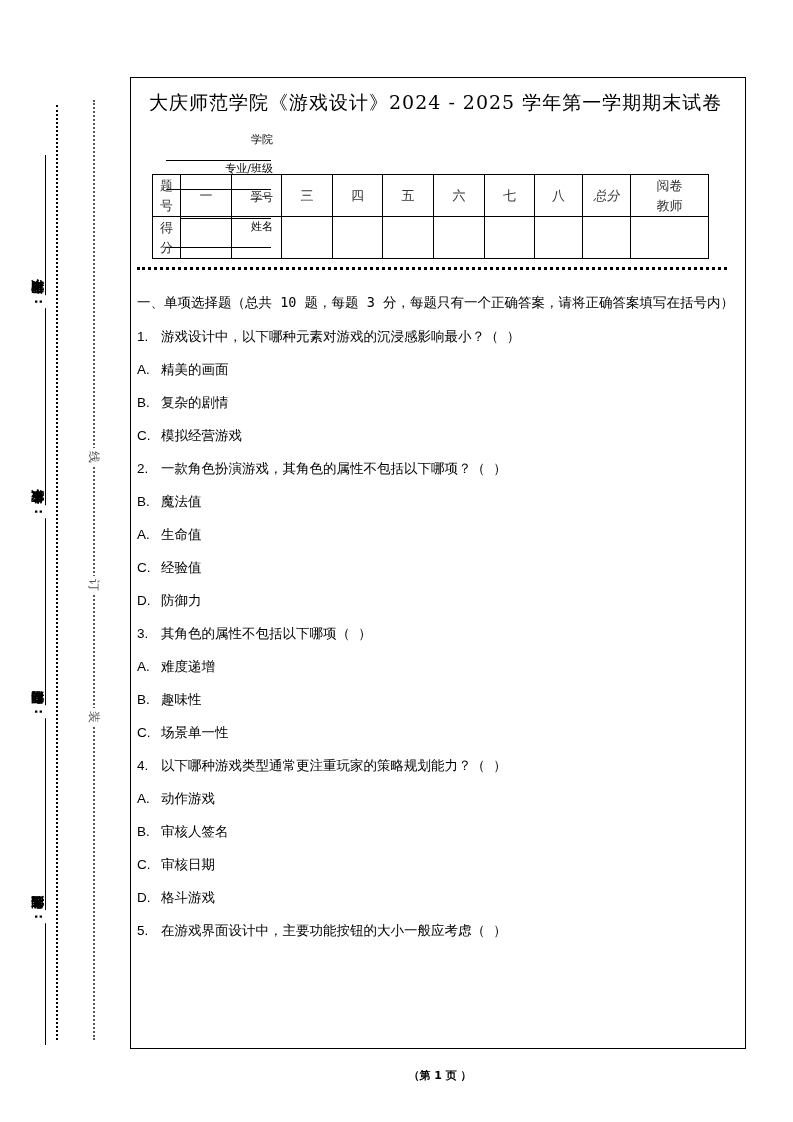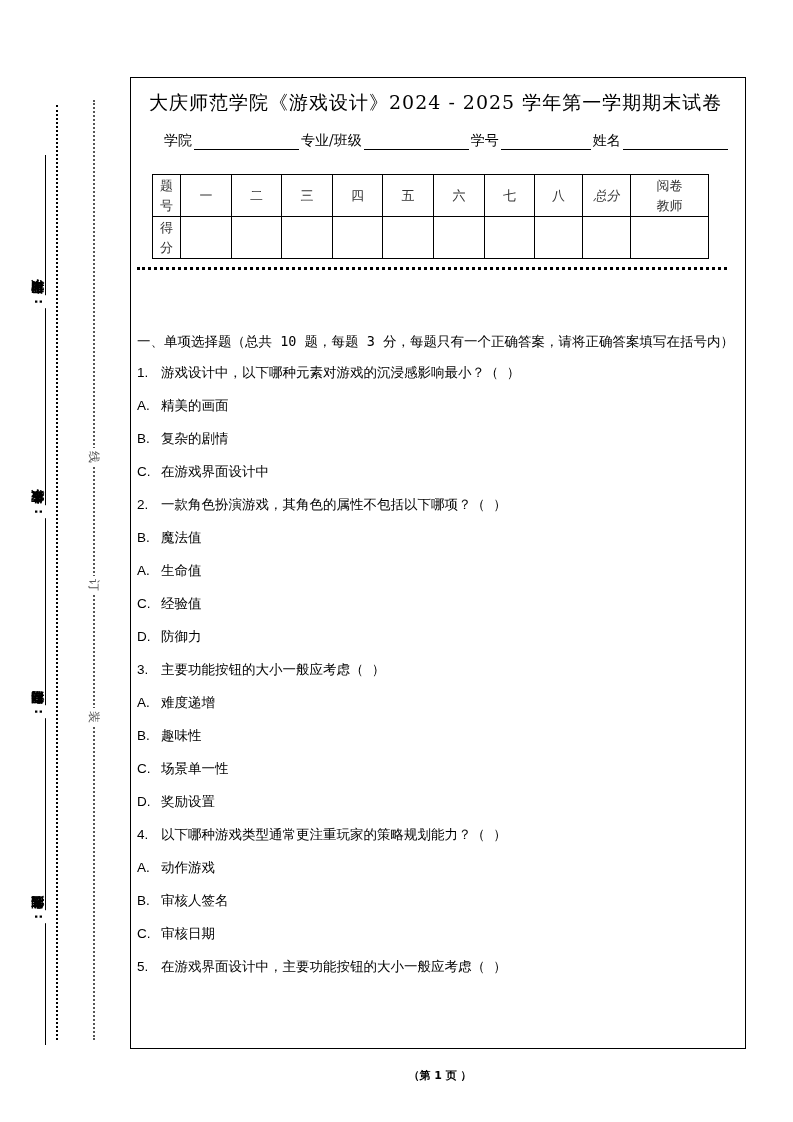--- a/index.html
+++ b/index.html
@@ -9,33 +9,33 @@
   
   .margin-line-solid { position: absolute; left: 45px; width: 1px; background: #000; }
   .margin-dots-inner { position: absolute; left: 56px; top: 105px; height: 935px; width: 0; border-left: 2px dotted #000; }
   .margin-dots-outer { position: absolute; left: 93px; top: 100px; height: 940px; width: 0; border-left: 2px dotted #555; }
   .vlabel { position: absolute; left: 26px; width: 24px; font-family: "DejaVu Sans", "Liberation Sans", sans-serif; font-weight: bold; font-size: 13px; writing-mode: vertical-rl; transform: rotate(180deg); background: #fff; padding: 4px 0; text-align: center; line-height: 24px; }
   .bind-char { position: absolute; left: 85px; width: 18px; font-size: 12px; color: #555; background: #fff; text-align: center; transform: rotate(90deg); line-height: 18px; }
 
   
   .frame { position: absolute; left: 130px; top: 77px; width: 616px; height: 972px; border: 1.3px solid #000; }
   .title { position: absolute; left: 18px; top: 12px; width: 590px; font-size: 19px; letter-spacing: 1px; white-space: nowrap; }
-  .info-row { position: absolute; left: 33px; top: 54px; font-size: 14px; display: flex; align-items: flex-end; white-space: nowrap; }
+  .info-row { position: absolute; left: 33px; top: 54px; font-size: 11px; display: flex; align-items: flex-end; white-space: nowrap; flex-direction: column; }
   .info-row .blank { display: inline-block; border-bottom: 1px solid #000; height: 14px; margin: 0 2px; }
 
   table.score { position: absolute; left: 21px; top: 96px; border-collapse: collapse; font-size: 13px; }
   table.score td { border: 1px solid #000; text-align: center; vertical-align: middle; color: #333; padding: 0; }
   table.score tr { height: 42px; }
   .stack { line-height: 20px; }
 
   .dotted-sep { position: absolute; left: 6px; top: 189px; width: 590px; height: 0; border-top: 3px dotted #000; }
 
   .content { position: absolute; left: 6px; top: 212px; width: 606px; font-family: "DejaVu Sans Mono", "Liberation Mono", monospace; font-size: 13.5px; }
-  .section-head { line-height: 24px; margin-bottom: 8px; margin-top: 39px; }
-  .line { height: 33px; line-height: 23px; white-space: nowrap; }
+  .section-head { line-height: 24px; margin-bottom: 8px; }
+  .line { height: 33px; line-height: 28px; white-space: nowrap; }
   .line .lbl { display: inline-block; width: 24px; font-family: "Liberation Sans", sans-serif; }
 
   .footer { position: absolute; left: 0; top: 1068px; width: 880px; text-align: center; font-family: "DejaVu Sans", sans-serif; font-weight: bold; font-size: 11px; }
 </style>
 </head>
 <body>
 
 <div class="margin-line-solid" style="top:155px;height:890px;"></div>
 <div class="margin-dots-inner"></div>
 <div class="margin-dots-outer"></div>
@@ -110,36 +110,36 @@
     </table>
 
   <div class="dotted-sep"></div>
 
   <div class="content">
     <div class="section-head">一、单项选择题（总共 10 题，每题 3 分，每题只有一个正确答案，请将正确答案填写在括号内）</div>
 
     <div class="line"><span class="lbl">1.</span><span>游戏设计中，以下哪种元素对游戏的沉浸感影响最小？（   ）</span></div>
     <div class="line"><span class="lbl">A.</span><span>精美的画面</span></div>
     <div class="line"><span class="lbl">B.</span><span>复杂的剧情</span></div>
-    <div class="line"><span class="lbl">C.</span><span>在游戏界面设计中</span></div>
+    <div class="line"><span class="lbl">C.</span><span>模拟经营游戏</span></div>
 
     <div class="line"><span class="lbl">2.</span><span>一款角色扮演游戏，其角色的属性不包括以下哪项？（   ）</span></div>
     <div class="line"><span class="lbl">B.</span><span>魔法值</span></div>
     <div class="line"><span class="lbl">A.</span><span>生命值</span></div>
     <div class="line"><span class="lbl">C.</span><span>经验值</span></div>
     <div class="line"><span class="lbl">D.</span><span>防御力</span></div>
 
-    <div class="line"><span class="lbl">3.</span><span>主要功能按钮的大小一般应考虑（   ）</span></div>
+    <div class="line"><span class="lbl">3.</span><span>其角色的属性不包括以下哪项（   ）</span></div>
     <div class="line"><span class="lbl">A.</span><span>难度递增</span></div>
     <div class="line"><span class="lbl">B.</span><span>趣味性</span></div>
     <div class="line"><span class="lbl">C.</span><span>场景单一性</span></div>
-    <div class="line"><span class="lbl">D.</span><span>奖励设置</span></div>
 
     <div class="line"><span class="lbl">4.</span><span>以下哪种游戏类型通常更注重玩家的策略规划能力？（   ）</span></div>
     <div class="line"><span class="lbl">A.</span><span>动作游戏</span></div>
     <div class="line"><span class="lbl">B.</span><span>审核人签名</span></div>
     <div class="line"><span class="lbl">C.</span><span>审核日期</span></div>
+    <div class="line"><span class="lbl">D.</span><span>格斗游戏</span></div>
 
     <div class="line"><span class="lbl">5.</span><span>在游戏界面设计中，主要功能按钮的大小一般应考虑（   ）</span></div>
   </div>
 </div>
 
 <div class="footer">（第 1 页 ）</div>
 
 </body></html>

